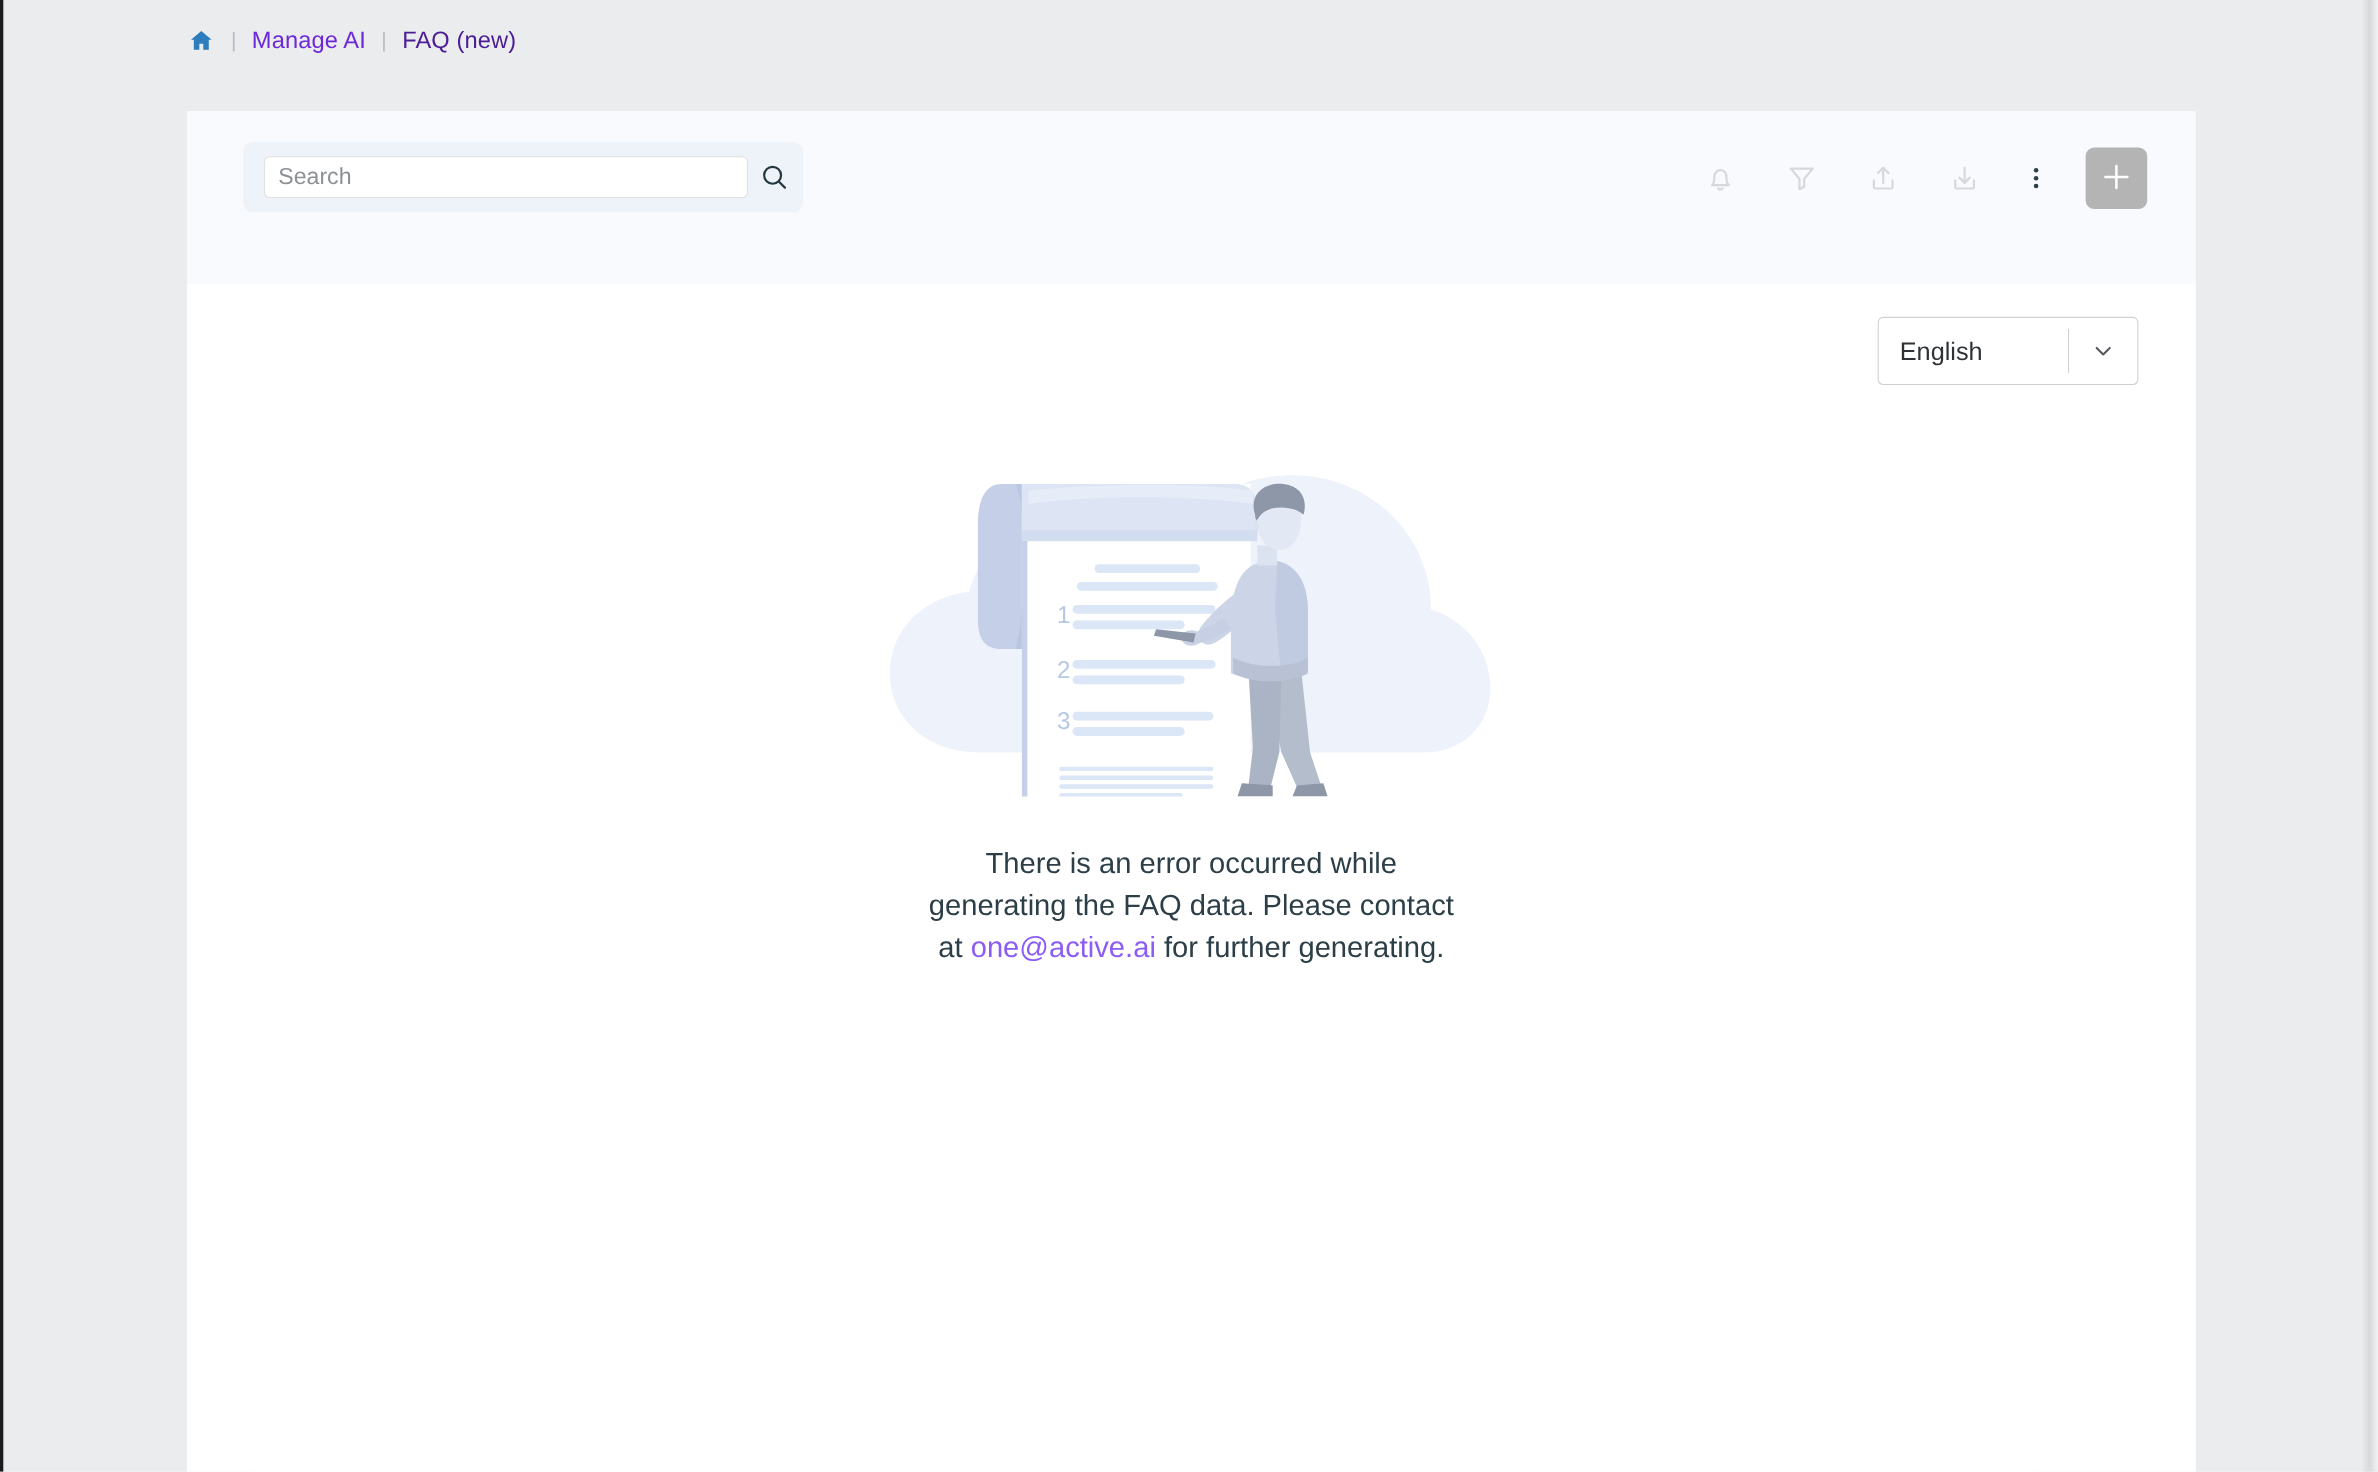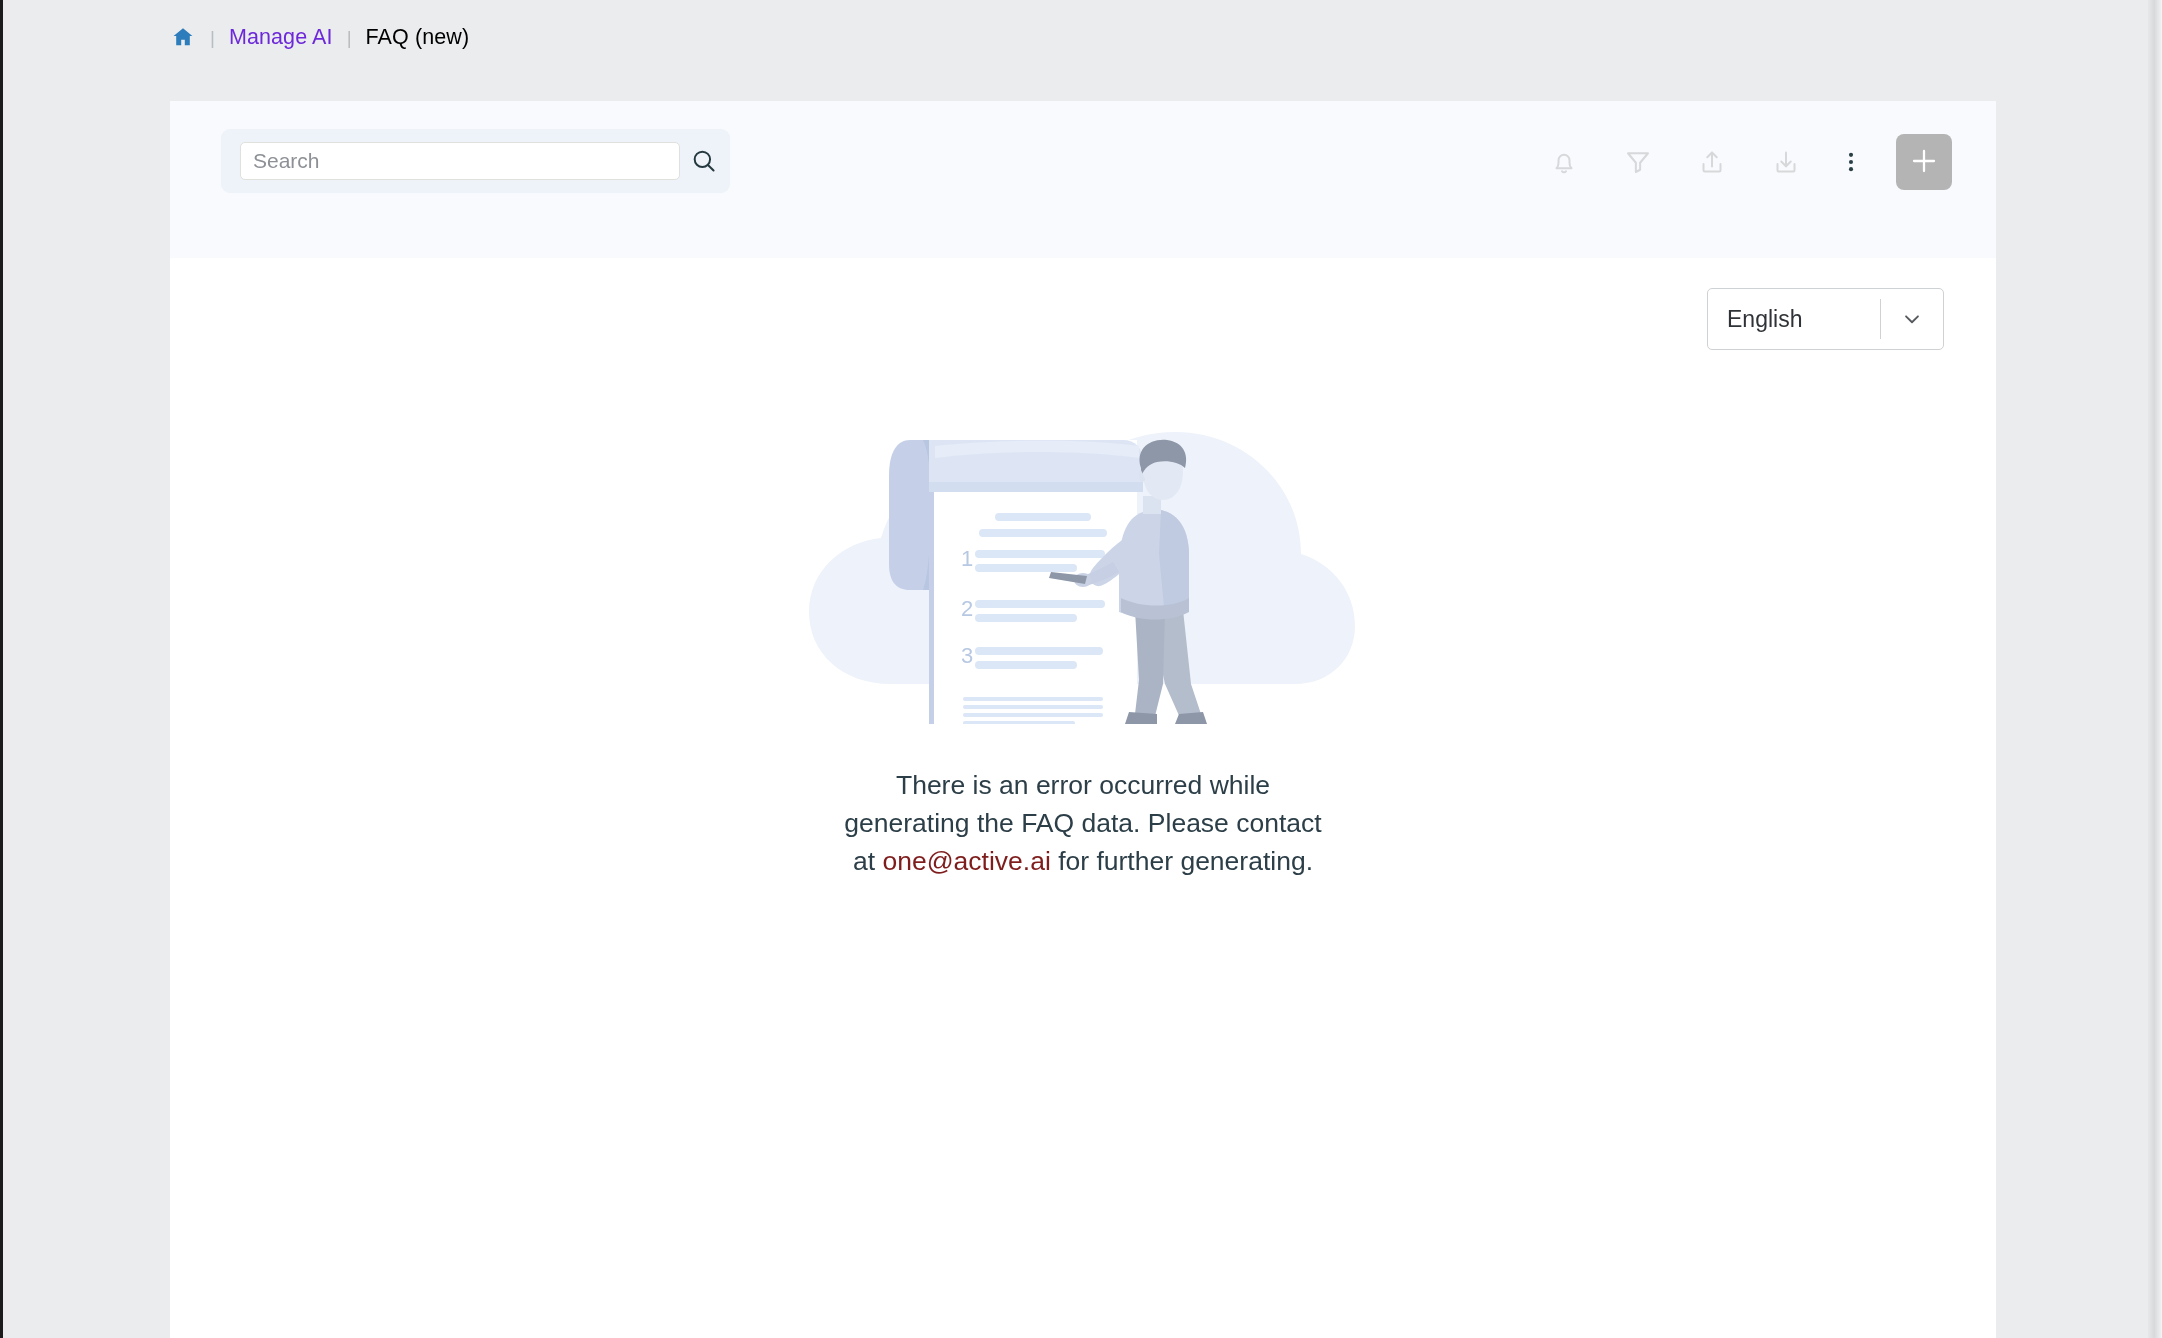--- a/index.html
+++ b/index.html
@@ -54,21 +54,21 @@
     padding: 0 14px;
     font-size: 19px;
     line-height: 1;
   }
   .bc-link {
     color: #6d28d9;
     text-decoration: none;
     letter-spacing: .1px;
   }
   .bc-current {
-    color: #000000;
+    color: #4c1d95;
     letter-spacing: .1px;
   }
 
   
   .card {
     position: absolute;
     left: 170px;
     top: 101px;
     width: 1826px;
     height: 1237px;
@@ -206,21 +206,21 @@
   .illustration { width: 600px; height: 340px; }
   .empty-text {
     margin-top: 42px;
     width: 500px;
     text-align: center;
     font-size: 26.5px;
     line-height: 38px;
     color: #2c3e47;
   }
   .empty-text a {
-    color: #7f1d1d;
+    color: #8b5cf6;
     text-decoration: none;
   }
 </style>
 </head>
 <body>
 
 <div class="viewport-edge-left"></div>
 <div class="viewport-edge-right"></div>
 
 <nav class="breadcrumb">

